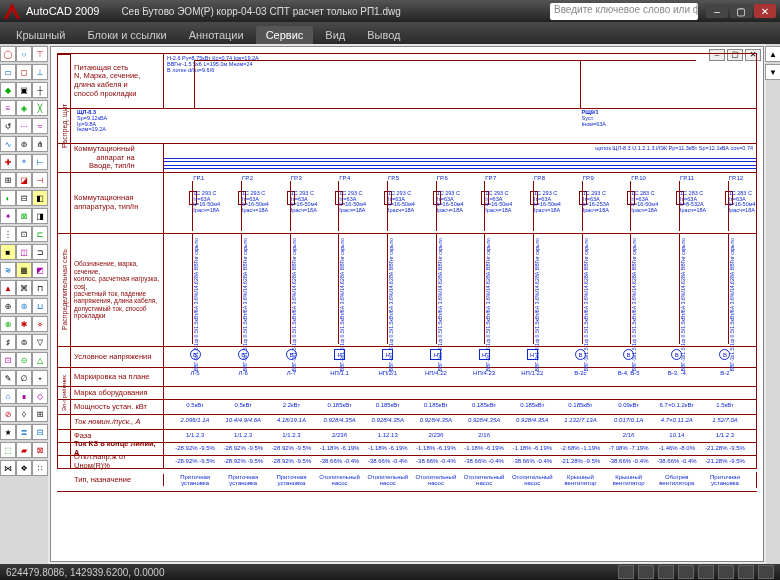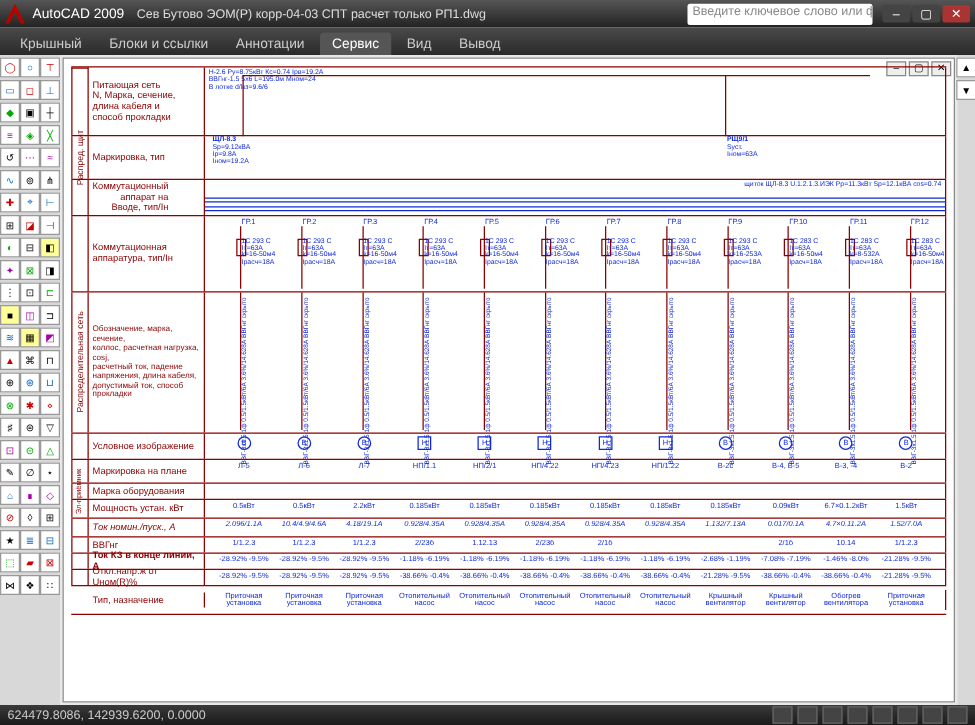--- a/index.html
+++ b/index.html
@@ -18,21 +18,21 @@
     align-items: center;
     padding: 0 4px;
     font-size: 11px;
   }
   .app-logo {
     width: 16px; height: 16px; background: #b00; margin-right: 6px;
     position: relative;
     clip-path: polygon(0 100%, 50% 0, 100% 100%, 80% 100%, 50% 40%, 20% 100%);
   }
   .title-text { flex: 0 0 auto; }
-  .doc-text { flex: 1; margin-left: 10px; color: #ddd; font-size: 10px; overflow: hidden; white-space: nowrap; text-overflow: ellipsis; }
+  .doc-text { flex: 1; margin-left: 22px; color: #ddd; font-size: 10px; overflow: hidden; white-space: nowrap; text-overflow: ellipsis; }
   .search-box {
     width: 140px; height: 15px; background: #fff; color: #888;
     padding: 1px 4px; margin: 0 8px; border-radius: 2px; font-size: 10px;
     overflow: hidden; white-space: nowrap;
   }
   .winbtns { display: flex; gap: 2px; }
   .winbtn {
     width: 22px; height: 14px; border-radius: 2px;
     display: flex; align-items: center; justify-content: center;
     font-size: 10px; color: #fff;
@@ -308,21 +308,20 @@
           <div style="position:absolute;left:30px;right:60px;top:6px;height:0;border-top:1px solid #8b0000;"></div>
           <div style="position:absolute;left:30px;top:6px;bottom:-1px;width:0;border-left:1px solid #8b0000;"></div>
           <div style="position:absolute;right:175px;top:6px;bottom:-1px;width:0;border-left:1px solid #8b0000;"></div>
         </div>
       </div>
 
       <div class="row" style="height:34px;">
         <div class="sidecol">
             <span>Распред. щит</span>
           </div>
-        <div class="labelcol">Маркировка, тип</div>
         <div class="datacol blue lowres">
           <div style="position:absolute;left:6px;top:1px;">
             <div style="font-weight:bold;">ЩЛ-8.3</div>
             <div>Sp=9.12кВА</div>
             <div>Iр=9.8А</div>
             <div>Iном=19.2А</div>
           </div>
           <div style="position:absolute;right:150px;top:1px;">
             <div style="font-weight:bold;">РЩ9/1</div>
             <div>Sуст.</div>
@@ -558,21 +557,21 @@
 1ф 0.5/1.5кВт/6А
 3.6%/14.628А
 ВВГнг скрыто</div>
               </div>
             </div>
           </div>
       </div>
 
       <div class="row" style="height:20px;">
         <div class="sidecol"></div>
-        <div class="labelcol">Условное изображение</div>
+        <div class="labelcol">Условное напряжения</div>
         <div class="datacol" id="symbol-row">
             <div class="symrow">
               <div class="sym">
                 <div class="circ blue">В</div>
               </div>
               <div class="sym">
                 <div class="circ blue">В</div>
               </div>
               <div class="sym">
                 <div class="circ blue">В</div>
@@ -674,21 +673,21 @@
               <div class="cell">1.132/7.13А</div>
               <div class="cell">0.017/0.1А</div>
               <div class="cell">4.7×0.11.2А</div>
               <div class="cell">1.52/7.0А</div>
             </div>
           </div>
       </div>
 
       <div class="row" style="height:12px;">
         <div class="sidecol"></div>
-        <div class="labelcol">ВВГнг</div>
+        <div class="labelcol">Фаза</div>
         <div class="datacol blue" id="row-phase">
             <div class="cells">
               <div class="cell">1/1.2.3</div>
               <div class="cell">1/1.2.3</div>
               <div class="cell">1/1.2.3</div>
               <div class="cell">2/23б</div>
               <div class="cell">1.12.13</div>
               <div class="cell">2/23б</div>
               <div class="cell">2/1б</div>
               <div class="cell"></div>

